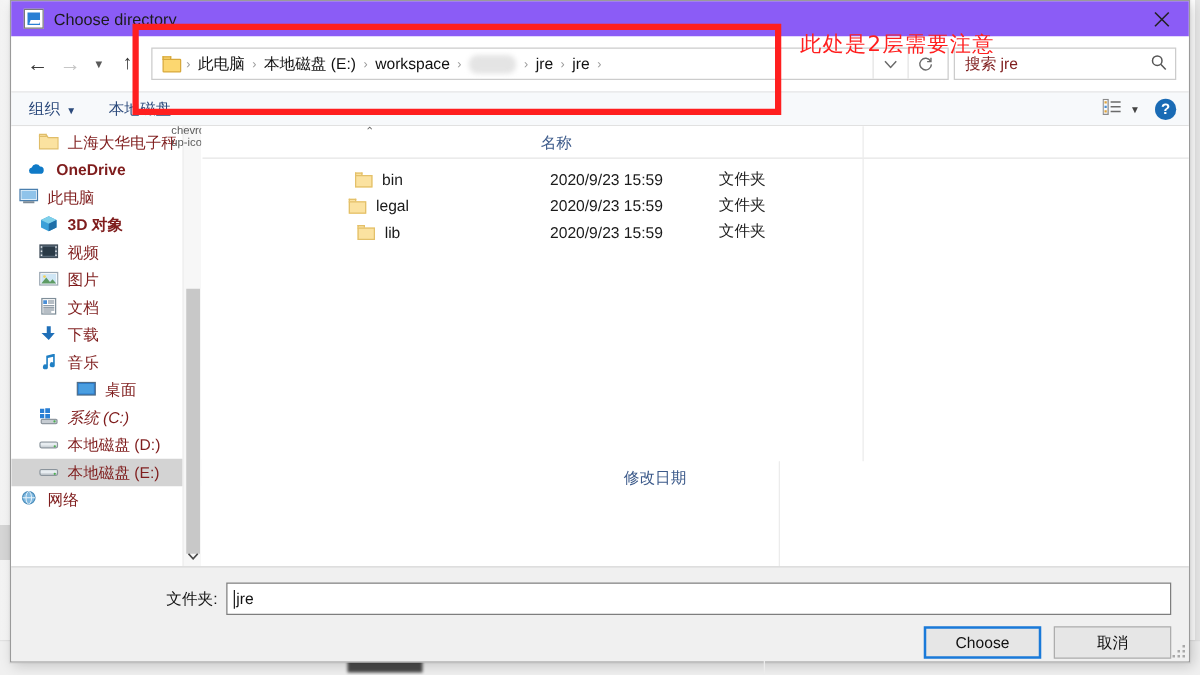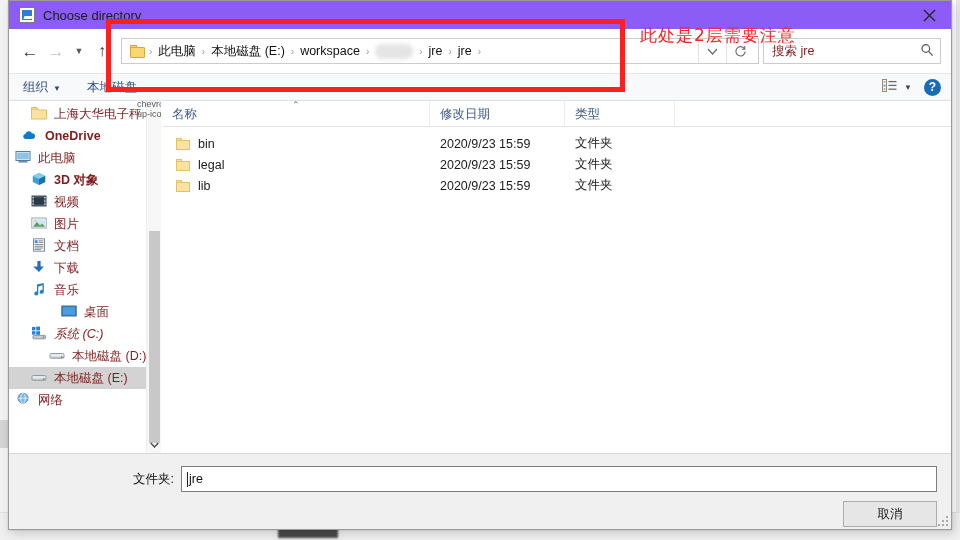--- a/index.html
+++ b/index.html
@@ -179,41 +179,41 @@
   }
   .sb-arrow.up{ top:0; } .sb-arrow.down{ bottom:0; }
   .sb-thumb{
     position:absolute; left:2px; width:11px; background:#c8c8c8;
   }
 
   
   .filepane{ flex:1 1 auto; background:#ffffff; position:relative; min-width:0; }
   .colhead{
     height:26px; display:flex; align-items:center;
-    border-bottom:1px solid #e5e5e5; background:#ffffff; position:relative;
+    border-bottom:1px solid #e5e5e5; background:#ffffff; position:relative;flex-direction:column;
   }
   .col{
     font-size:12.5px; color:#3c5a8a; padding-left:10px; height:26px;
     line-height:26px; border-right:1px solid #ececec; cursor:default;
     overflow:hidden; white-space:nowrap;
   }
   .col.c-name{ width:268px; flex:0 0 268px; }
   .col.c-date{ width:135px; flex:0 0 135px; }
   .col.c-type{ width:110px; flex:0 0 110px; }
   .col.c-size{ width:83px; flex:0 0 83px; }
   .sort-ind{
     position:absolute; left:130px; top:-1px; font-size:9px; color:#6b6b6b;
   }
   .rows{ padding-top:6px; }
   .frow{
     height:21px; display:flex; align-items:center; font-size:12.5px;
     color:#1b1b1b; cursor:default;
   }
   .fcell{ padding-left:10px; white-space:nowrap; overflow:hidden; }
-  .fcell.c-name{ width:268px; flex:0 0 268px; display:flex; align-items:center; padding-left:14px;}
+  .fcell.c-name{ width:268px; flex:0 0 268px; display:flex; align-items:center; padding-left:14px;justify-content:center;}
   .fcell.c-date{ width:135px; flex:0 0 135px; }
   .fcell.c-type{ width:110px; flex:0 0 110px; }
   .fcell.c-size{ width:83px; flex:0 0 83px; }
   .row-folder{
     width:14px; height:12px; flex:0 0 14px; margin-right:8px; position:relative;
   }
   .row-folder .fb{
     position:absolute; left:0; top:2px; width:14px; height:10px;
     background:#fbe2a0; border:1px solid #e3c06a;
   }
@@ -476,21 +476,21 @@
                   <rect x="1" y="1" width="3.4" height="3.4"></rect>
                   <rect x="5.2" y="0.6" width="3.8" height="3.8"></rect>
                   <rect x="1" y="5.2" width="3.4" height="3.4"></rect>
                   <rect x="5.2" y="5.2" width="3.8" height="3.6"></rect>
                 </g>
                 <rect x="2" y="9.4" width="12.6" height="3.4" rx="0.8" fill="#c6ccd2" stroke="#8e979f"></rect>
                 <circle cx="12.6" cy="11.1" r="0.9" fill="#4caf50"></circle>
               </svg></span>
             <span class="ni-label">系统 (C:)</span>
           </div>
-          <div class="nav-item" style="padding-left: 40px;">
+          <div class="nav-item" style="padding-left: 22px;">
             <span class="nav-ico"><svg width="16" height="14" viewBox="0 0 16 14">
                 <rect x="1" y="5.6" width="14" height="4.6" rx="1.2" fill="#d0d6db" stroke="#8b949c"></rect>
                 <rect x="1.6" y="6.2" width="12.8" height="2.2" fill="#e8edf1"></rect>
                 <circle cx="12.8" cy="9" r="0.9" fill="#4caf50"></circle>
               </svg></span>
             <span class="ni-label">本地磁盘 (D:)</span>
           </div>
           <div class="nav-item sel" style="padding-left: 22px;">
             <span class="nav-ico"><svg width="16" height="14" viewBox="0 0 16 14">
                 <rect x="1" y="5.6" width="14" height="4.6" rx="1.2" fill="#d0d6db" stroke="#8b949c"></rect>
@@ -570,20 +570,21 @@
 
   <div class="footer">
     <div class="fname-row">
       <span class="fname-label">文件夹:</span>
       <span class="fname-input">
         <i class="fname-caret"></i>
         <span class="fname-val">jre</span>
       </span>
     </div>
     <div class="btn-row">
+      <span class="btn primary">Choose</span>
       <span class="btn">取消</span>
     </div>
     <div class="resize-grip">
       <i style="right:0;bottom:0"></i>
         <i style="right:4px;bottom:0"></i>
         <i style="right:8px;bottom:0"></i>
       <i style="right:0;bottom:4px"></i>
         <i style="right:4px;bottom:4px"></i>
       <i style="right:0;bottom:8px"></i>
     </div>

